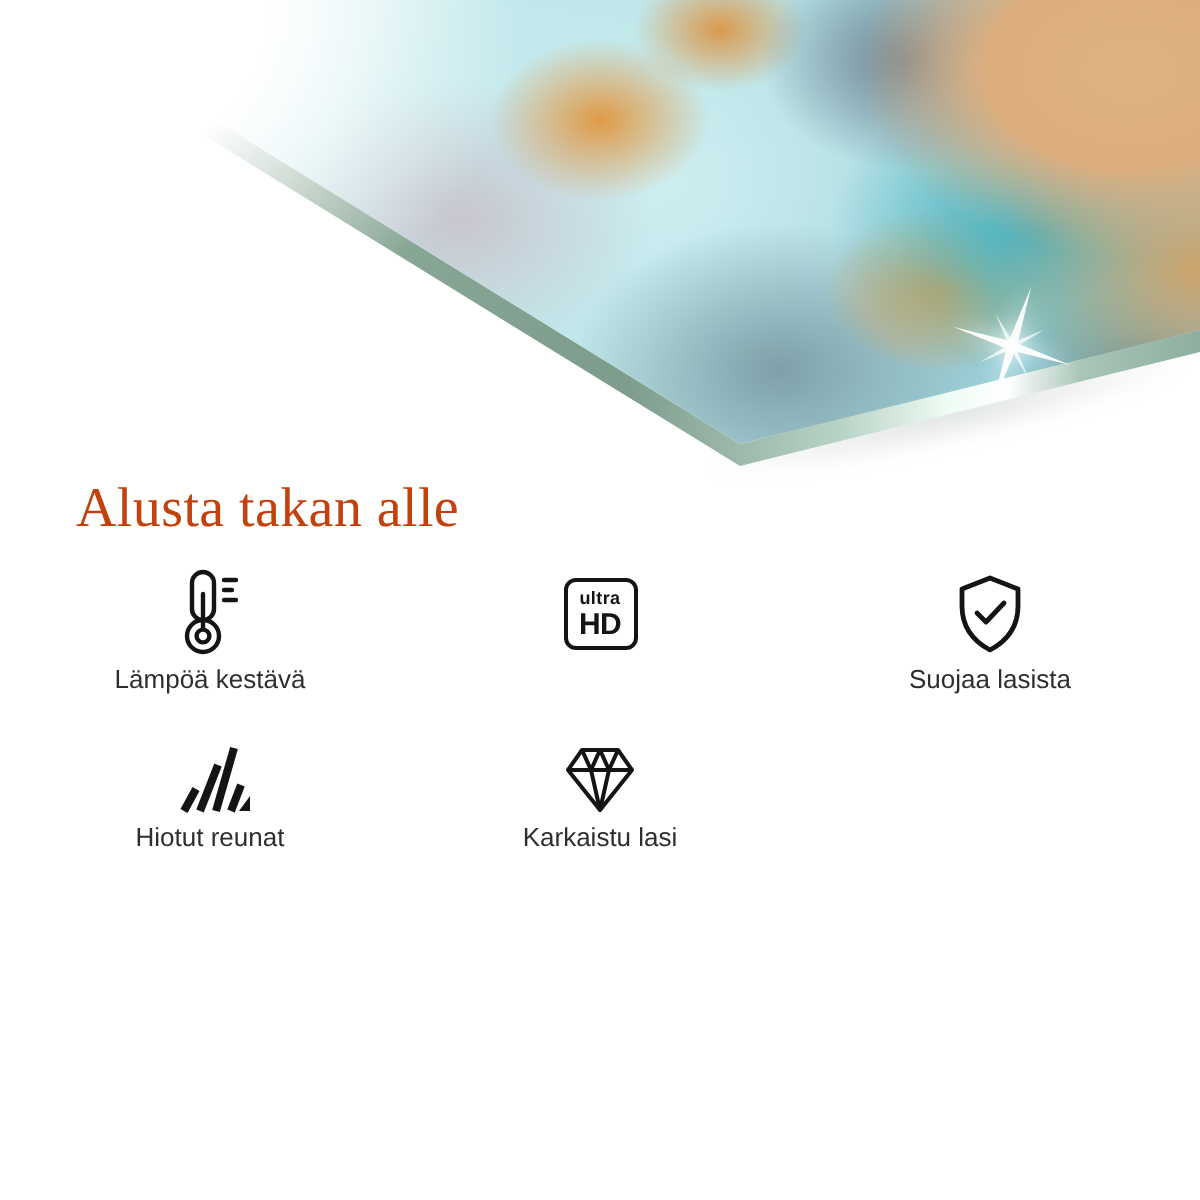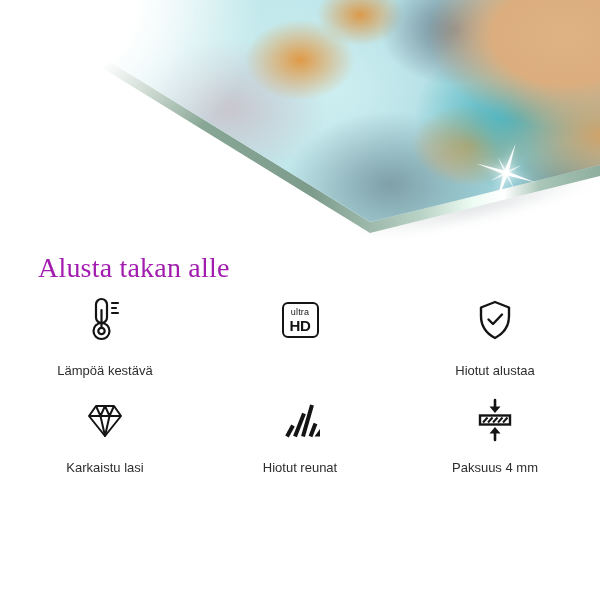--- a/index.html
+++ b/index.html
@@ -52,52 +52,52 @@
       radial-gradient(320px 250px at 25px 5px, #ffffff 34%, rgba(255,255,255,0) 74%),
       linear-gradient(to right, rgba(255,255,255,.85) 0%, rgba(255,255,255,0) 14%);
   }
 
   .sparkle { position: absolute; left: 474px; top: 141px; z-index: 5; filter: drop-shadow(0 0 5px rgba(255,255,255,.95)); }
 
   
   .content { padding: 0 38px; }
 
   h1 {
-    margin: 21px 0 0 0;
+    margin: 8px 0 0 0;
     font-family: "Liberation Serif", "DejaVu Serif", serif;
     font-weight: 400;
     font-size: 28px; line-height: 34px;
-    color: #a21caf; letter-spacing: .2px; white-space: nowrap;
+    color: #c2410c; letter-spacing: .2px; white-space: nowrap;
   }
   h1 span { display: block; }
 
   .description {
     margin: 13px 0 0 0; width: 530px;
     font-size: 13.5px; line-height: 27px; letter-spacing: -0.2px;
     color: #3c3c3c;
   }
 
   
   .features {
     margin-top: 12px;
     display: grid;
     grid-template-columns: 195px 195px 195px;
     justify-content: center; row-gap: 22px;
   }
   .feature { display: flex; flex-direction: column; align-items: center; }
   .icon-slot { height: 46px; display: flex; align-items: center; justify-content: center; }
   .features .row2 .icon-slot, .feature.r2 .icon-slot { height: 40px; }
-  .feature-label { margin-top: 20px; font-size: 13px; color: #2e2e2e; }
+  .feature-label { margin-top: 2px; font-size: 13px; color: #2e2e2e; }
 
   .hd-box {
     width: 37px; height: 36px; border: 2.5px solid #141414; border-radius: 6px;
     display: flex; flex-direction: column; align-items: center; justify-content: center;
     color: #141414; line-height: 1;
   }
-  .hd-box .u { font-size: 9px; font-weight: normal; letter-spacing: .2px; }
+  .hd-box .u { font-size: 9px; font-weight: bold; letter-spacing: .2px; }
   .hd-box .h { font-size: 15px; font-weight: bold; margin-top: 1px; letter-spacing: -.3px; }
 
   svg.ic { display: block; }
 </style>
 </head>
 <body>
 
 <div class="hero">
   <div class="glass-shadow"></div>
   <div class="glass-edge"></div>
@@ -153,68 +153,47 @@
 
     <div class="feature">
       <div class="icon-slot">
         <svg class="ic" width="40" height="42" viewBox="0 0 40 42">
           <g fill="none" stroke="#141414" stroke-width="2.4" stroke-linecap="round" stroke-linejoin="round">
             <path d="M20 3 L34 8.5 V17 C34 27.5 28.5 34.5 20 39 C11.5 34.5 6 27.5 6 17 V8.5 Z"></path>
             <polyline points="13.5,20.5 18,25 27,15.5"></polyline>
           </g>
         </svg>
       </div>
-      <span class="feature-label">Hiotut alustaa</span>
-    </div>
-
-    <div class="feature r2">
-      <div class="icon-slot">
-        <svg class="ic" width="40" height="36" viewBox="0 0 40 36">
-          <g fill="none" stroke="#141414" stroke-width="2" stroke-linejoin="round">
-            <path d="M11 4 L29 4 L36 14 L20 34 L4 14 Z"></path>
-            <path d="M4 14 L36 14"></path>
-            <path d="M11 4 L15.5 14 L20 4 L24.5 14 L29 4"></path>
-            <path d="M15.5 14 L20 34 L24.5 14"></path>
-          </g>
-        </svg>
-      </div>
-      <span class="feature-label">Karkaistu lasi</span>
+      <span class="feature-label">Suojaa lasista</span>
     </div>
 
     <div class="feature r2">
       <div class="icon-slot">
         <svg class="ic" width="40" height="36" viewBox="0 0 40 36">
           <g stroke="#141414" stroke-width="4" fill="none">
             <line x1="7" y1="34.5" x2="13" y2="23.5"></line>
             <line x1="15" y1="34.5" x2="24" y2="11.5"></line>
             <line x1="23" y1="34.5" x2="32" y2="3"></line>
             <line x1="30.5" y1="34.5" x2="35.5" y2="21.5"></line>
           </g>
           <polygon points="34.5,34.5 40,34.5 40,27" fill="#141414"></polygon>
         </svg>
       </div>
       <span class="feature-label">Hiotut reunat</span>
     </div>
 
     <div class="feature r2">
       <div class="icon-slot">
-        <svg class="ic" width="40" height="44" viewBox="0 0 40 44">
-          <g stroke="#141414" stroke-width="2.6" fill="none" stroke-linecap="round">
-            <line x1="20" y1="2" x2="20" y2="8.5"></line>
-            <line x1="20" y1="42" x2="20" y2="35.5"></line>
-          </g>
-          <polygon points="14.5,8.5 25.5,8.5 20,15" fill="#141414"></polygon>
-          <polygon points="14.5,35.5 25.5,35.5 20,29" fill="#141414"></polygon>
-          <rect x="5" y="17.5" width="30" height="9" fill="none" stroke="#141414" stroke-width="2.4"></rect>
-          <g stroke="#141414" stroke-width="2" fill="none">
-            <line x1="8" y1="24.5" x2="12.5" y2="19.5"></line>
-            <line x1="13" y1="24.5" x2="17.5" y2="19.5"></line>
-            <line x1="18" y1="24.5" x2="22.5" y2="19.5"></line>
-            <line x1="23" y1="24.5" x2="27.5" y2="19.5"></line>
-            <line x1="28" y1="24.5" x2="32.5" y2="19.5"></line>
+        <svg class="ic" width="40" height="36" viewBox="0 0 40 36">
+          <g fill="none" stroke="#141414" stroke-width="2" stroke-linejoin="round">
+            <path d="M11 4 L29 4 L36 14 L20 34 L4 14 Z"></path>
+            <path d="M4 14 L36 14"></path>
+            <path d="M11 4 L15.5 14 L20 4 L24.5 14 L29 4"></path>
+            <path d="M15.5 14 L20 34 L24.5 14"></path>
           </g>
         </svg>
       </div>
-      <span class="feature-label">Paksuus 4 mm</span>
+      <span class="feature-label">Karkaistu lasi</span>
     </div>
+
 
   </div>
 </div>
 
 </body></html>

